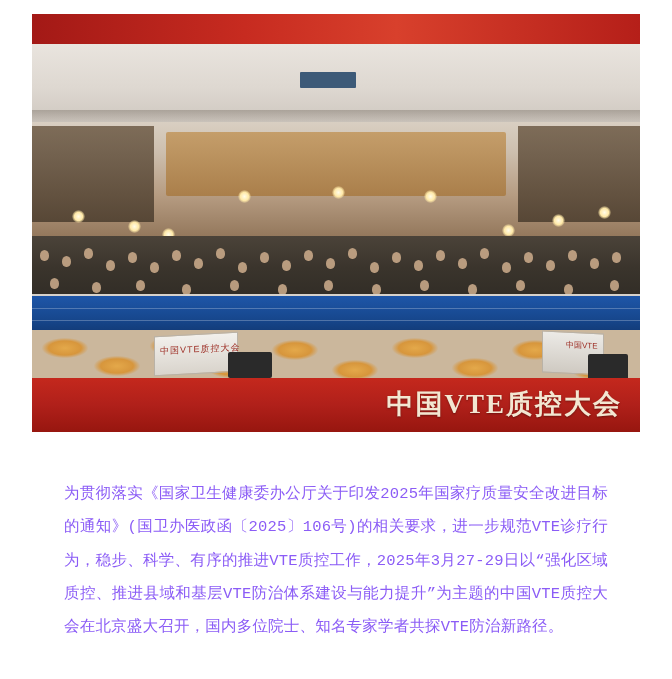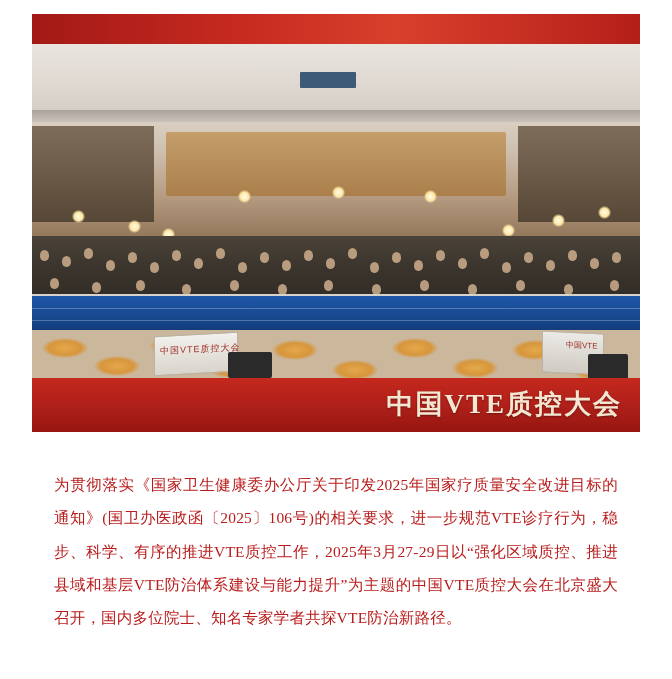--- a/index.html
+++ b/index.html
@@ -235,27 +235,27 @@
   .article {
     position: absolute;
     left: 32px;
     top: 440px;
     width: 608px;
     box-sizing: border-box;
     padding: 28px 22px 20px 22px;
     background: #ffffff;
   }
   .article p {
-    margin: 0;
+    margin: 10px;
     font-size: 15.5px;
     line-height: 2.15;
-    color: #b91c1c;
+    color: #8b5cf6;
     text-align: justify;
     letter-spacing: .2px;
-    font-family: Liberation Serif, serif;
+    font-family: Liberation Mono, monospace;
   }
 </style>
 </head>
 <body>
 
 <div class="page">
 
   <div class="hero">
     <div class="hero-top-band"></div>
     <div class="hero-wall"></div>

